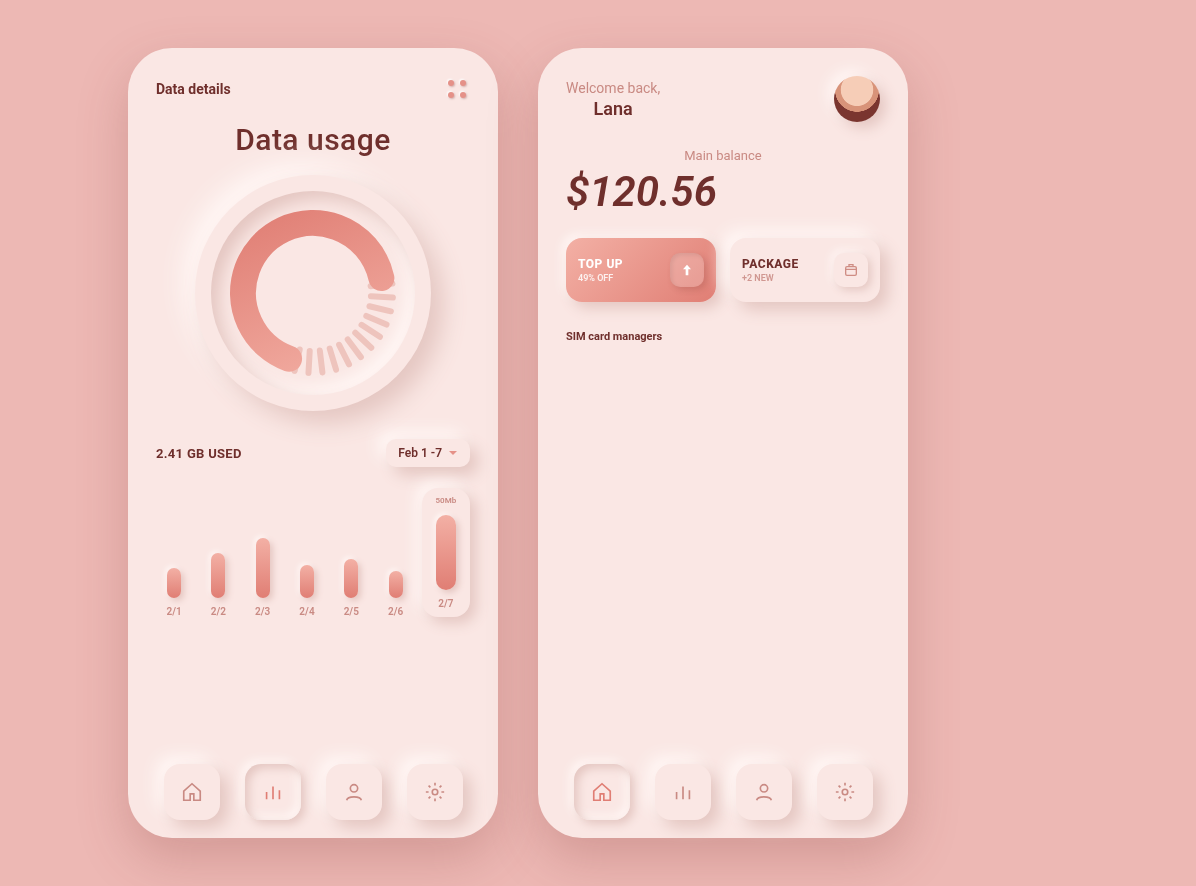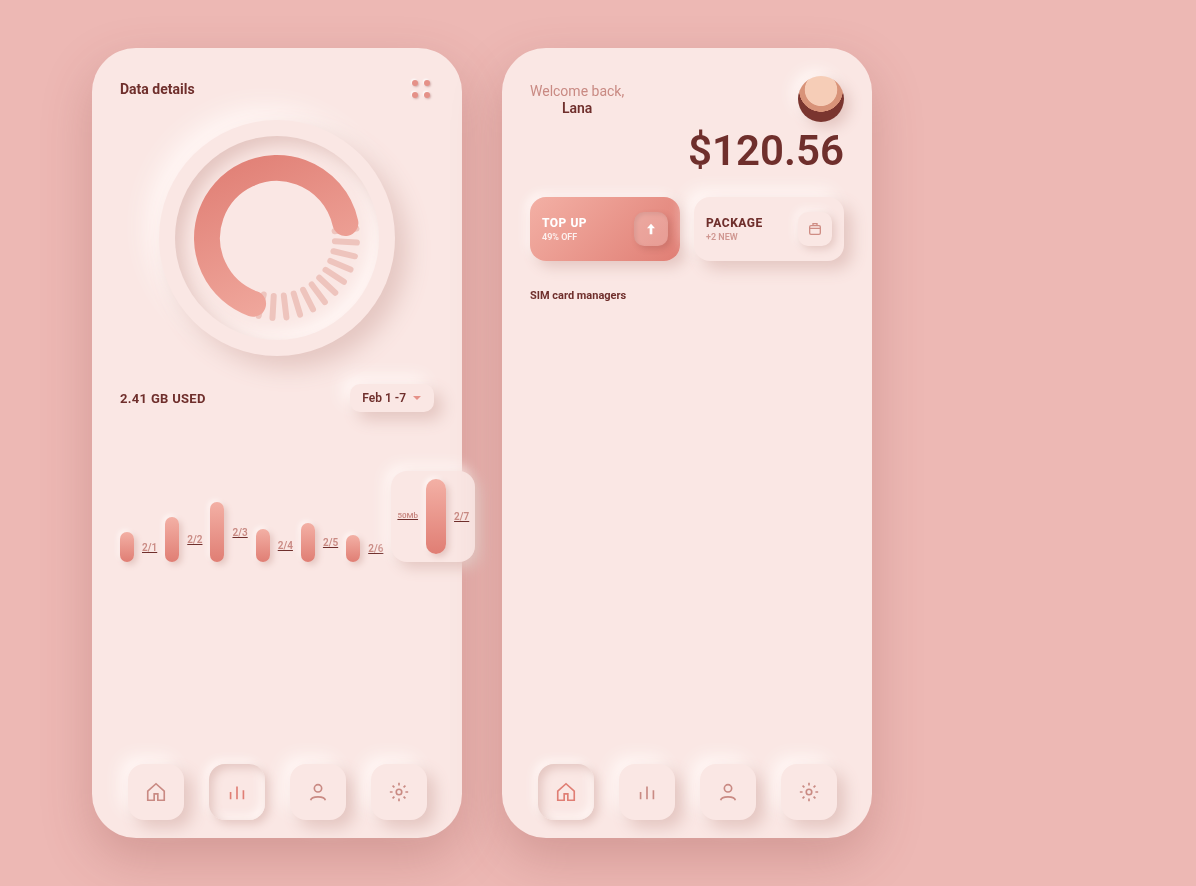--- a/index.html
+++ b/index.html
@@ -16,21 +16,21 @@
   * { box-sizing: border-box; }
   html, body {
     margin: 0; padding: 0;
     width: 1196px; height: 886px;
     background: var(--bg-outer);
     font-family: -apple-system, BlinkMacSystemFont, "Segoe UI", Roboto, sans-serif;
     color: var(--text-dark);
   }
   .stage {
     width: 964px; height: 886px;
-    display: flex; align-items: center; justify-content: center; gap: 40px;
+    display: flex; align-items: center; justify-content: center; gap: 40px; margin-left: 36px;
   }
   .phone {
     width: 370px; height: 790px;
     background: var(--bg-phone);
     border-radius: 44px;
     box-shadow: 0 20px 50px rgba(130, 60, 55, .25);
     padding: 28px 28px 18px 28px;
     display: flex; flex-direction: column;
     position: relative;
   }
@@ -87,21 +87,21 @@
   .usage-row { display:flex; justify-content:space-between; align-items:center; margin-top:28px; font-size:13px; }
   .usage-label { font-weight:700; letter-spacing:.3px; }
   .date-pill {
     padding:7px 12px; font-size:12px; font-weight:600; color:var(--text-dark);
     border-radius:10px; display:flex; align-items:center; gap:6px;
   }
   .date-pill svg { width:10px; height:10px; fill:var(--accent); }
 
   
   .bars-wrap { display:flex; align-items:flex-end; justify-content:space-between; margin-top:14px; height:136px; gap:8px; }
-  .bar-col { display:flex; align-items:center; gap:8px; flex:1;text-decoration:underline; }
+  .bar-col { display:flex; flex-direction:column; align-items:center; gap:8px; flex:1; }
   .bar-cap { font-size:8px; color:var(--text-mid); font-weight:600; margin-bottom:2px; }
   .bar {
     width:14px; border-radius:10px;
     background: linear-gradient(180deg, var(--accent-grad-a), var(--accent-grad-b));
     box-shadow: 3px 3px 6px var(--shadow-dark), -2px -2px 5px var(--shadow-light);
   }
   .bar-col.active {
     background: var(--bg-phone);
     border-radius:16px; padding:8px 6px 8px 6px;
     box-shadow: 6px 6px 14px var(--shadow-dark), -6px -6px 14px var(--shadow-light);
@@ -114,28 +114,28 @@
   .nav-btn {
     width:56px; height:56px; border-radius:16px;
     display:flex; align-items:center; justify-content:center;
   }
   .nav-btn svg { width:22px; height:22px; stroke:var(--text-mid); fill:none; stroke-width:1.8; }
   .nav-btn.neu-pressed svg { stroke: var(--accent-grad-b); }
 
   
   .welcome-row { display:flex; justify-content:space-between; align-items:center;text-align:center; }
   .welcome-txt { font-size:14px; color:var(--text-mid); line-height:1.35; }
-  .welcome-name { font-size:14px; font-weight:600; color:var(--text-dark); }
+  .welcome-name { font-size:18px; font-weight:600; color:var(--text-dark); }
   .avatar {
     width:46px; height:46px; border-radius:50%;
     background: radial-gradient(circle at 50% 30%, #f6cdb7 40%, #d89379 42% 55%, #7a352f 56%);
     box-shadow: 6px 6px 14px var(--shadow-dark), -6px -6px 14px var(--shadow-light);
   }
   .balance-lbl { text-align:center; font-size:13px; color:var(--text-mid); margin-top:26px; }
-  .balance-val { text-align:right; font-size:42px; font-weight:600; margin-top:4px; }
+  .balance-val { text-align:left; font-size:42px; font-weight:600; margin-top:4px;font-style:italic; }
 
   .action-row { display:flex; gap:14px; margin-top:22px; }
   .action {
     flex:1; height:64px; border-radius:16px; padding:10px 12px;
     display:flex; align-items:center; justify-content:space-between;
   }
   .action.primary {
     background: linear-gradient(135deg, var(--accent-grad-a), var(--accent-grad-b));
     box-shadow: 6px 6px 14px var(--shadow-dark), -4px -4px 10px var(--shadow-light);
     color:#fff;
@@ -192,20 +192,21 @@
     <div class="top-row">
       <div class="top-title">Data details</div>
       <div class="menu-dots">
           <span></span>
           <span></span>
           <span></span>
           <span></span>
         </div>
     </div>
 
+    <div class="title-big">Data usage</div>
 
     <div class="dial-wrap">
       <div class="dial-outer">
         <svg class="dial-svg" viewBox="0 0 196 196">
           <defs>
             <linearGradient id="arcGrad" x1="0" y1="1" x2="1" y2="0">
               <stop offset="0%" stop-color="#e07e74"></stop>
               <stop offset="100%" stop-color="#f3b0a5"></stop>
             </linearGradient>
           </defs>
@@ -298,20 +299,21 @@
 
   <div class="phone">
     <div class="welcome-row">
       <div>
         <div class="welcome-txt">Welcome back,</div>
         <div class="welcome-name">Lana</div>
       </div>
       <div class="avatar"></div>
     </div>
 
+    <div class="balance-lbl">Main balance</div>
     <div class="balance-val">$120.56</div>
 
     <div class="action-row">
       <div class="action primary">
         <div class="tcol">
           <div class="ttl">TOP UP</div>
           <div class="sub">49% OFF</div>
         </div>
         <div class="icon-chip">
           <svg viewBox="0 0 24 24" fill="#fff">

